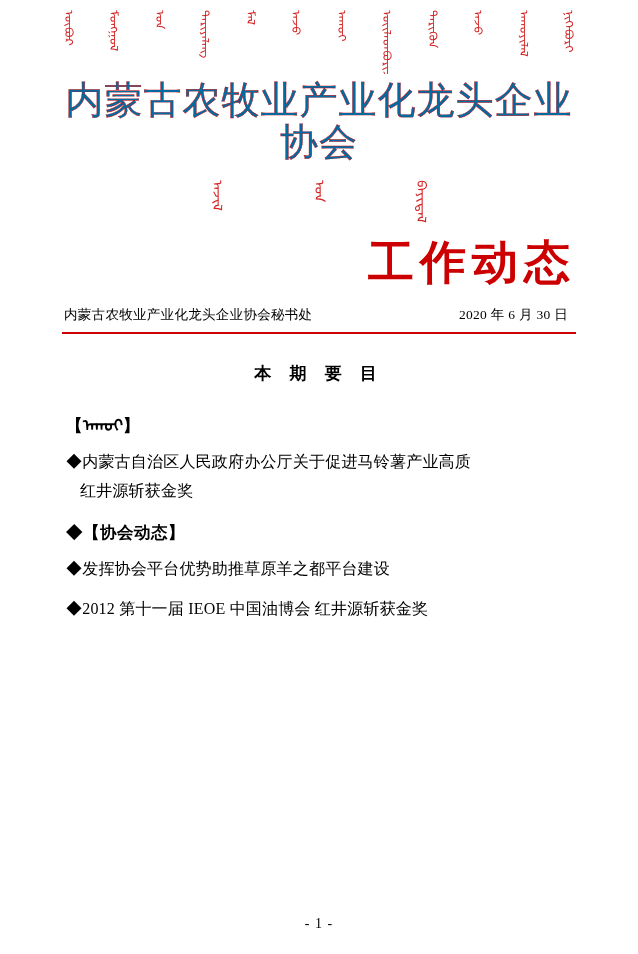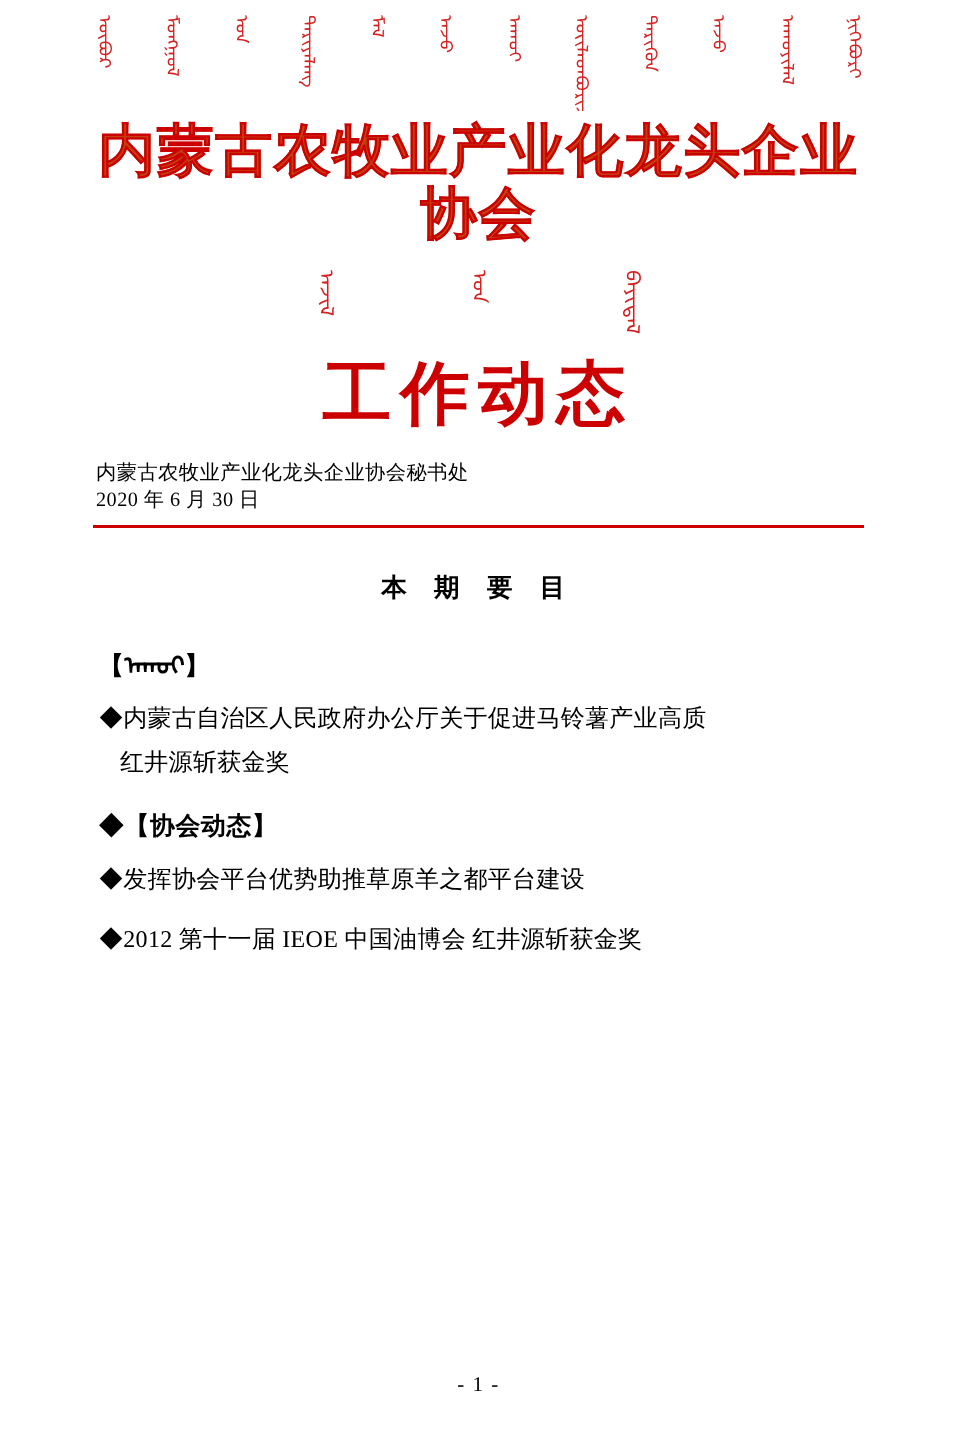--- a/index.html
+++ b/index.html
@@ -44,23 +44,23 @@
     font-family: "DejaVu Sans", sans-serif;
     height: 64px;
     transform: scaleX(0.85);
     white-space: nowrap;
     overflow: hidden;
   }
 
   
   .main-title {
     text-align: center;
-    color: #c2410c;
+    color: #0369a1;
     font-size: 38px;
-    font-weight: bold;
+    font-weight: normal;
     letter-spacing: 1px;
     line-height: 1.1;
     margin-top: 2px;
     font-family: "DejaVu Sans", sans-serif;
     -webkit-text-stroke: 0.4px #cc0000;
   }
 
   
   .mongol-band-2 {
     height: 62px;
@@ -78,21 +78,21 @@
     line-height: 1.05;
     font-family: "DejaVu Sans", sans-serif;
     height: 56px;
     transform: scaleX(0.85);
     white-space: nowrap;
     overflow: hidden;
   }
 
   
   .doc-subtitle {
-    text-align: center;
+    text-align: right;
     color: #cc0000;
     font-size: 46px;
     font-weight: bold;
     letter-spacing: 6px;
     line-height: 1.05;
     margin-top: -4px;
     font-family: "DejaVu Sans", sans-serif;
   }
 
   
@@ -107,21 +107,20 @@
 
   
   .meta-row {
     display: flex;
     justify-content: space-between;
     align-items: baseline;
     font-size: 13.5px;
     margin-top: 20px;
     padding: 0 2px;
     letter-spacing: 0.3px;
-    flex-direction: column;
   }
   .meta-row .publisher { }
   .meta-row .date { padding-right: 6px; }
 
   
   .red-rule {
     border: 0;
     border-top: 2.2px solid #cc0000;
     margin: 8px 0 0 0;
     width: 100%;

